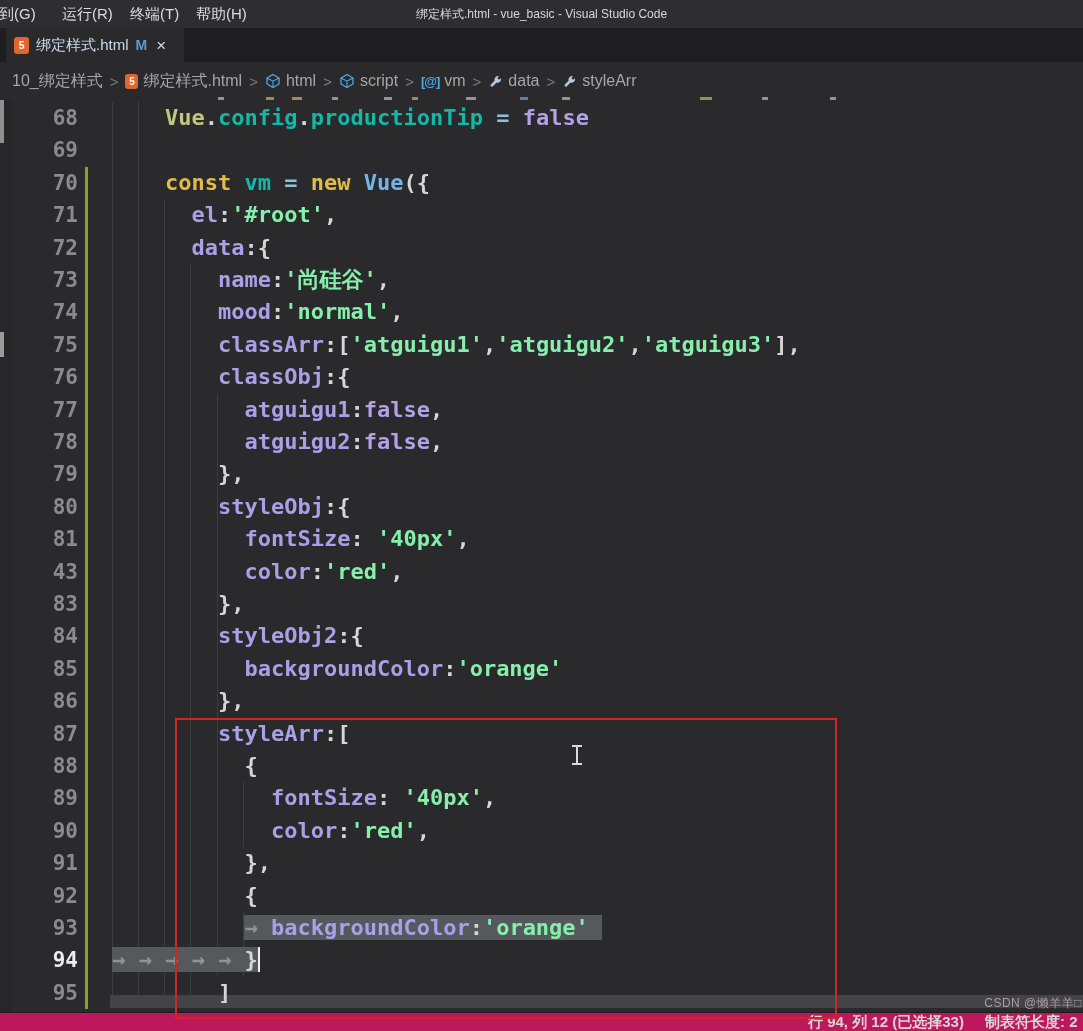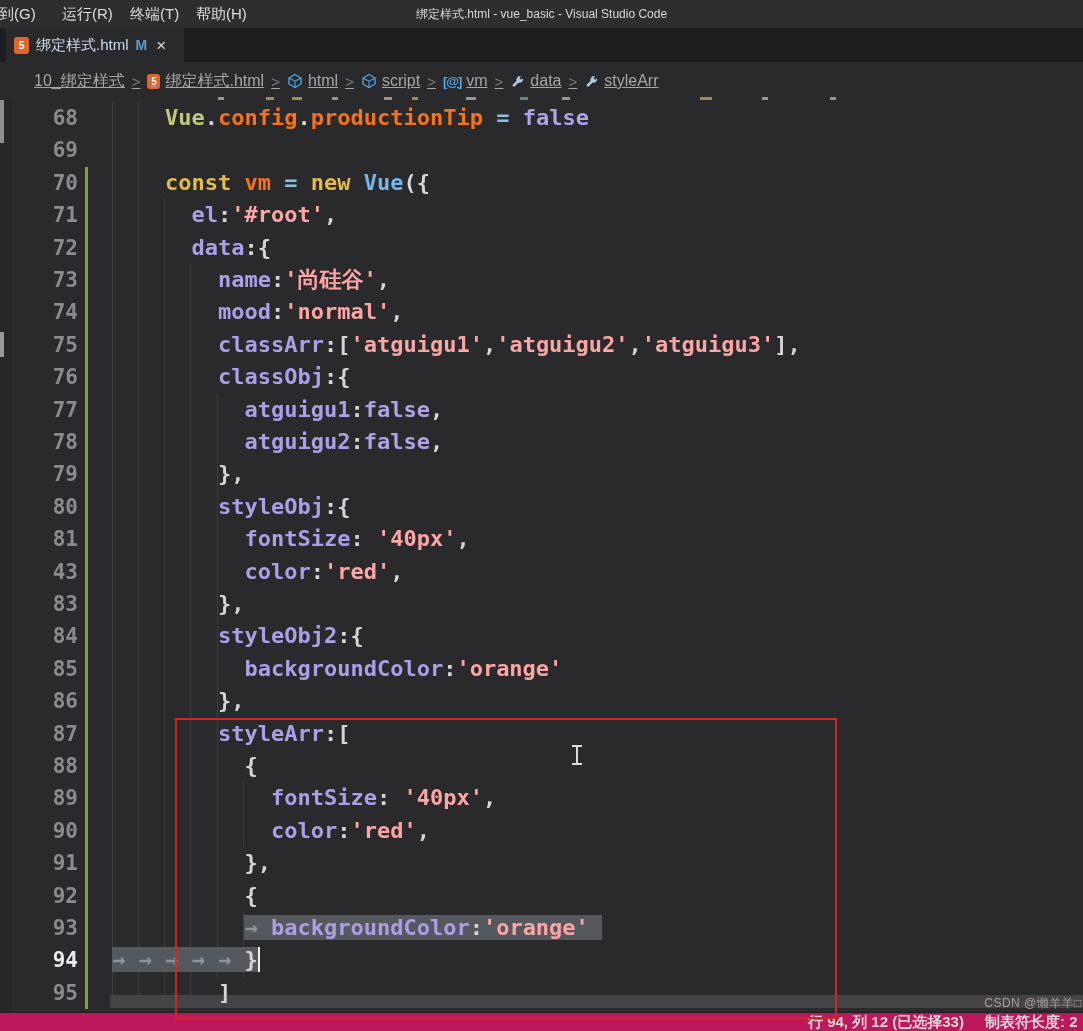--- a/index.html
+++ b/index.html
@@ -18,21 +18,21 @@
   .tabbar{position:absolute;left:0;top:28px;right:0;height:34px;background:#1e1e20;}
   .tab{position:absolute;left:6px;top:0;height:34px;width:178px;background:#2a2a2c;
     display:flex;align-items:center;padding:0 8px;gap:7px;box-sizing:border-box;}
   .html5-icon{width:15px;height:17px;background:#e0662e;border-radius:3px;color:#fff;
     font-size:11px;font-weight:bold;display:flex;align-items:center;justify-content:center;flex:none;}
   .tab-label{color:#ccd9ea;font-size:15px;white-space:nowrap;}
   .tab-m{color:#5c9cd6;font-size:14px;font-weight:bold;}
   .tab-close{color:#d8d8d8;font-size:17px;line-height:17px;margin-left:2px;cursor:pointer;}
   
   .breadcrumbs{position:absolute;left:0;top:62px;right:0;height:38px;background:#2a2a2c;
-    display:flex;align-items:center;padding-left:34px;font-size:16px;color:#a6a6a6;text-decoration:underline;}
+    display:flex;align-items:center;padding-left:12px;font-size:16px;color:#a6a6a6;}
   .crumb{display:flex;align-items:center;gap:5px;white-space:nowrap;cursor:pointer;}
   .crumb-sep{color:#7d7d7d;font-size:15px;padding:0 7px;}
   .crumb .html5-icon{width:13px;height:15px;font-size:10px;}
   .at-icon{color:#4fa8e8;font-size:13px;font-weight:bold;letter-spacing:-1px;}
   .crumb svg{display:block;}
   
   .dash{position:absolute;top:97px;height:3px;opacity:.65;}
   
   .sliver{position:absolute;left:0;width:4px;background:#8f8f8f;z-index:30;}
   .sv1{top:100px;height:43px;}
@@ -42,22 +42,22 @@
   .left-shade{position:absolute;left:0;top:0;width:12px;height:100%;background:#27272a;}
   .guide{position:absolute;width:1px;background:#3d3d40;}
   .chg-bar{position:absolute;left:85px;width:3px;top:67px;height:842px;background:#84a426;}
   .row{position:absolute;left:0;right:0;height:33px;}
   .num{position:absolute;left:0;top:0;width:78px;text-align:right;color:#8b8b8b;
     font:600 21px "DejaVu Sans Mono",monospace;line-height:32px;}
   .num.active{color:#ececec;}
   .code{position:absolute;left:112px;top:0;white-space:pre;
     font:600 22px "DejaVu Sans Mono",monospace;line-height:32px;color:#d6d6d6;}
   .tok{white-space:pre;}
-  .k{color:#e2bb4a}.v{color:#f97316}.c{color:#74b6e8}.c2{color:#bfc87d}
-  .pr{color:#aba0e8}.s{color:#fca5a5}.p{color:#d6d6d6}.o{color:#8ebfdc}
+  .k{color:#e2bb4a}.v{color:#14b8a6}.c{color:#74b6e8}.c2{color:#bfc87d}
+  .pr{color:#aba0e8}.s{color:#86efac}.p{color:#d6d6d6}.o{color:#8ebfdc}
   .fa{color:#b3a1ea}.ws{color:#8e9398}
   .sel{background:#55585c;}
   .caret{display:inline-block;width:2px;height:25px;background:#f0f0f0;vertical-align:text-bottom;}
   .hscroll{position:absolute;left:110px;right:0;top:895px;height:13px;background:rgba(190,190,190,.18);}
   
   .statusbar{position:absolute;left:0;right:0;top:1012px;height:19px;background:#be185d;
     border-top:1px solid #1d1d1f;box-sizing:border-box;}
   .status-item{position:absolute;top:0;line-height:18px;font-size:15px;font-weight:bold;color:#d6d6d6;white-space:nowrap;cursor:pointer;}
   .st-cursor{left:808px;}
   .st-tabsize{left:985px;}

